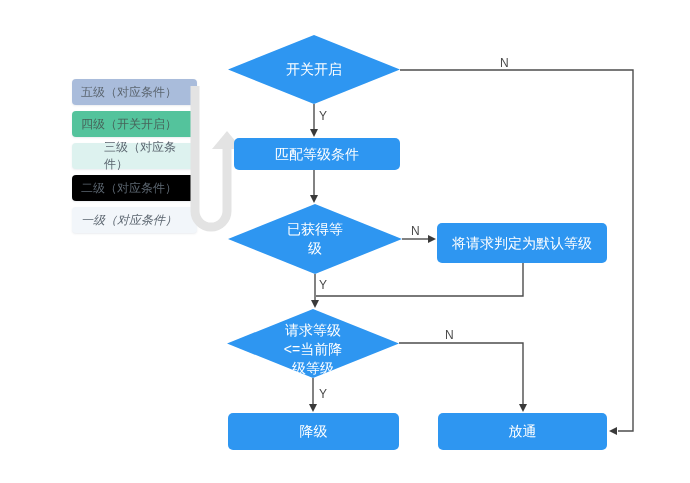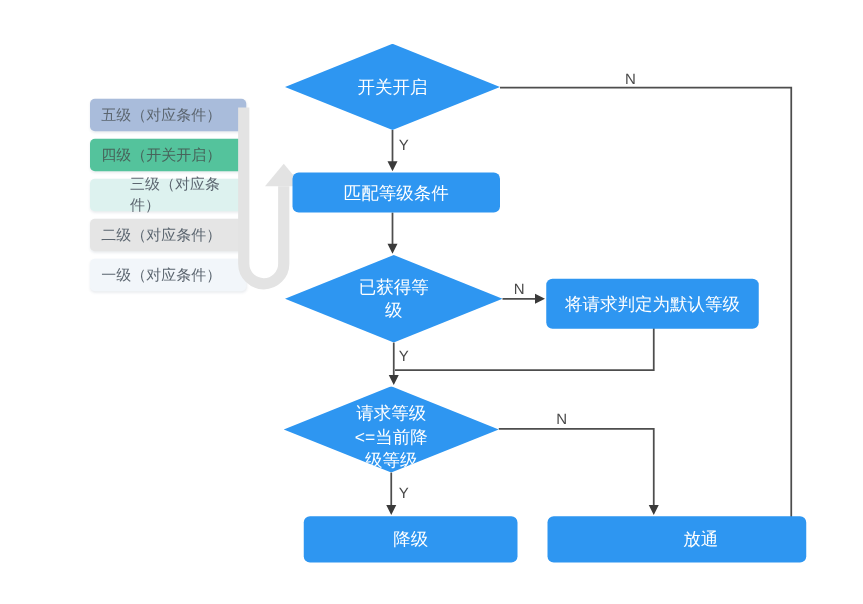--- a/index.html
+++ b/index.html
@@ -10,39 +10,39 @@
   
   .legend-item{
     position:absolute;left:72px;width:125px;height:26px;border-radius:4px;
     display:flex;align-items:center;padding-left:9px;box-sizing:border-box;
     font-size:12px;color:#5c6670;letter-spacing:0;z-index:1;
     box-shadow:0 1px 2px rgba(60,80,110,0.10);
   }
   .lv5{top:79px;background:#a9bcdb;}
   .lv4{top:111px;background:#54c39c;color:#47635a;}
   .lv3{top:143px;background:#ddf2ef;padding-left:32px;}
-  .lv2{top:175px;background:#e5e5e5;}
-  .lv1{top:207px;background:#f2f6fa;}
+  .lv2{top:175px;background:#000000;}
+  .lv1{top:207px;background:#f2f6fa;font-style:italic;}
   
   .wires{position:absolute;left:0;top:0;z-index:2;pointer-events:none;}
   
   .node{
     position:absolute;background:#2e96f1;color:#ffffff;z-index:3;
     display:flex;align-items:center;justify-content:center;text-align:center;
     font-size:14px;line-height:19px;white-space:pre-line;
   }
   .rect{border-radius:5px;}
   .diamond{clip-path:polygon(50% 0,100% 50%,50% 100%,0 50%);}
   .n-switch  {left:228px;top:35px; width:172px;height:69px;}
   .n-match   {left:234px;top:138px;width:166px;height:32px;text-align:center;}
   .n-obtained{left:228px;top:204px;width:174px;height:70px;}
   .n-default {left:437px;top:223px;width:170px;height:40px;}
   .n-compare {left:227px;top:309px;width:172px;height:69px;align-items:flex-end;}
-  .n-downgrade{left:228px;top:413px;width:171px;height:37px;margin-left:15px;}
-  .n-pass    {left:438px;top:413px;width:169px;height:37px;padding-left:38px;}
+  .n-downgrade{left:228px;top:413px;width:171px;height:37px;}
+  .n-pass    {left:438px;top:413px;width:169px;height:37px;}
   
   .edge-label{
     position:absolute;z-index:4;font-size:12px;color:#4a4a4a;line-height:12px;
   }
   .el-a{left:500px;top:57px;}
   .el-b{left:319px;top:110px;}
   .el-d{left:411px;top:225px;}
   .el-e{left:319px;top:279px;}
   .el-f{left:445px;top:329px;}
   .el-g{left:319px;top:388px;}

